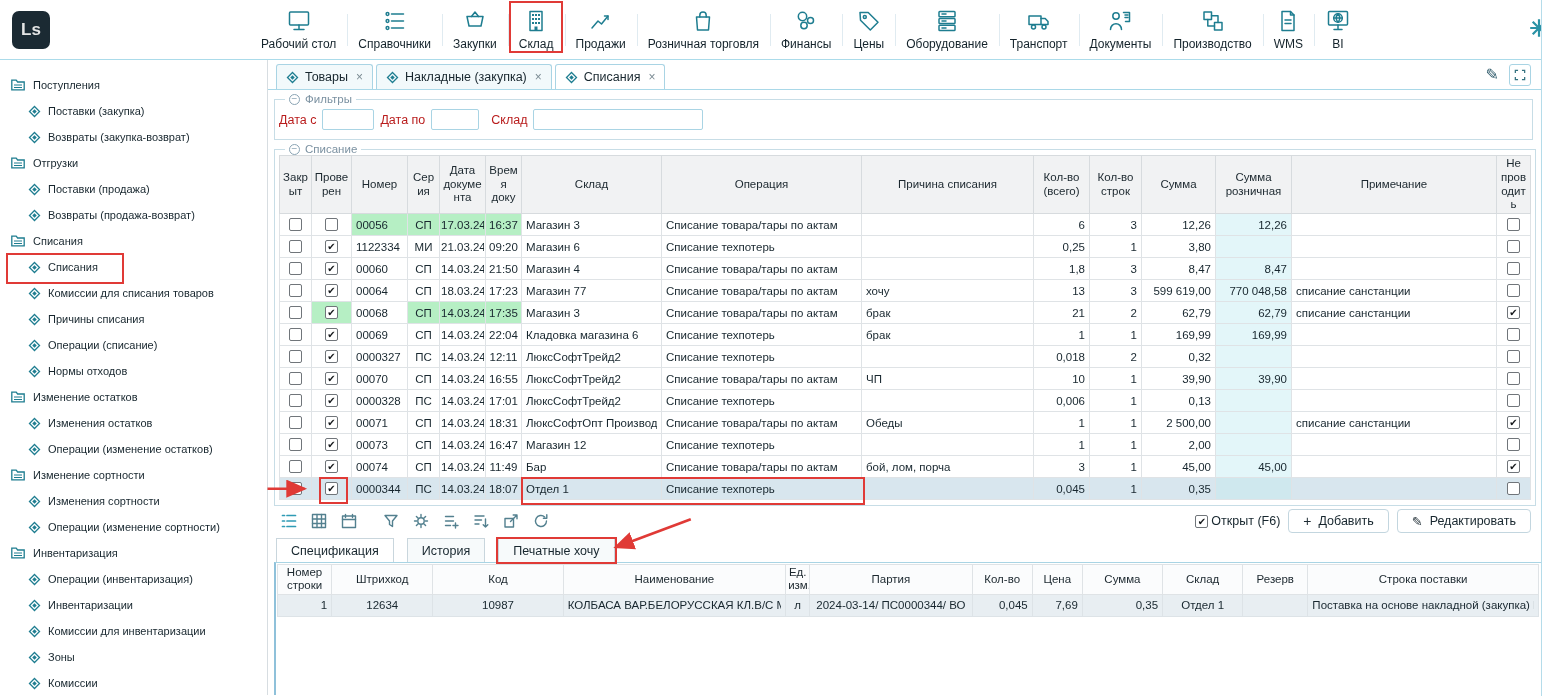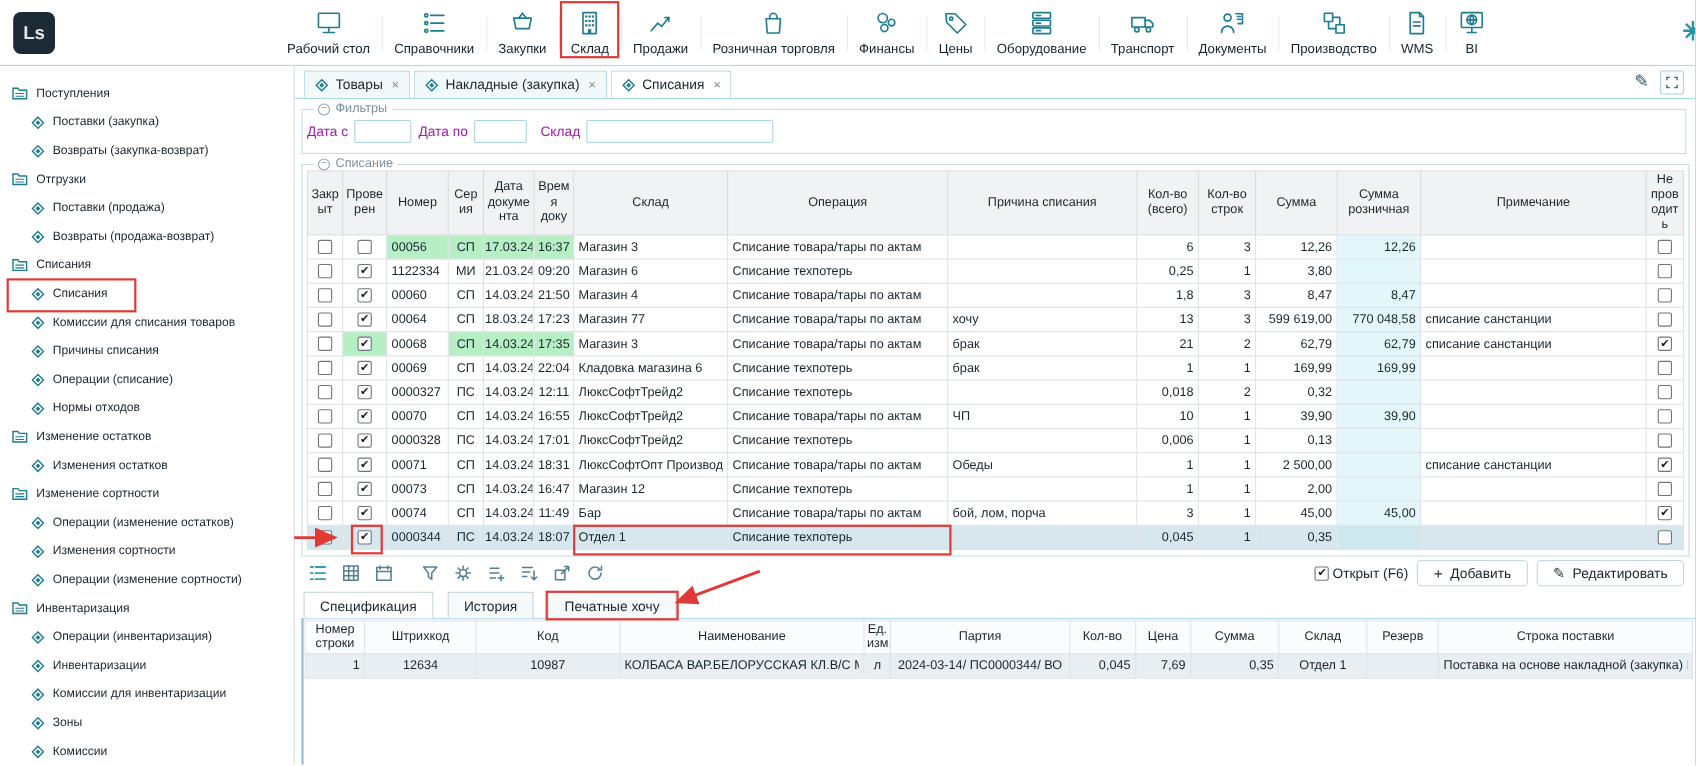--- a/index.html
+++ b/index.html
@@ -38,21 +38,21 @@
 .tab .x{color:#7b8b93;font-size:12px;margin-left:2px;cursor:pointer}
 .tab-actions{position:absolute;right:10px;top:4px;display:flex;gap:10px;align-items:center}
 .pencil-top{font-size:16px;color:#2f5b6b;cursor:pointer;line-height:1}
 .expand-btn{width:22px;height:22px;border:1px solid #a9d4e4;border-radius:3px;display:flex;align-items:center;justify-content:center;cursor:pointer;background:#fff}
 
 
 fieldset{border:1px solid #c7dde6;margin:3px 8px 0 6px;padding:0 4px 5px;position:relative;background:#fff}
 legend{font-size:11.5px;color:#7b91a1;padding:0 4px;margin-left:6px;display:flex;align-items:center;gap:5px}
 .coll{width:11px;height:11px;border:1px solid #8aa4b4;border-radius:50%;display:inline-flex;align-items:center;justify-content:center;font-size:10px;line-height:1;color:#8aa4b4;cursor:pointer}
 .filter-row{display:flex;align-items:center;gap:6px;font-size:12.5px;margin:2px 2px 2px 0;height:25px}
-.filter-row label{color:#a21caf}
+.filter-row label{color:#b91c1c}
 .filter-row input{border:1px solid #a9d4e4;border-radius:2px;height:21px;font-size:12px;padding:0 4px;outline:none}
 .in-datefrom{width:52px}.in-dateto{width:48px;margin-right:6px}.in-sklad{width:170px}
 
 
 table.grid{width:100%;border-collapse:collapse;table-layout:fixed;font-size:11.5px}
 table.grid th{background:#f1f2f3;border:1px solid #d7dbde;font-weight:normal;font-size:11.5px;color:#1b272e;padding:1px 2px;text-align:center;vertical-align:middle;line-height:1.2;height:54px;overflow:hidden;overflow-wrap:anywhere;cursor:pointer}
 table.grid td{border:1px solid #dfe3e6;height:22px;padding:0 4px;vertical-align:middle;background:#fff}
 table.grid td .cellc{display:block;overflow:hidden;white-space:nowrap}
 table.grid td.l{text-align:left}
 table.grid td.c{text-align:center;padding:0 1px}
@@ -413,37 +413,37 @@
         </div>
         <div class="side-item leaf">
           <span class="sicon">
             <svg viewBox="0 0 14 14" width="13" height="13">
               <path d="M7 1.6L12.4 7 7 12.4 1.6 7z" fill="none" stroke="#1e7d90" stroke-width="1.4"></path>
               <path d="M7 4.6L9.4 7 7 9.4 4.6 7z" fill="#1e7d90"></path>
             </svg>
           </span>
           <span>Изменения остатков</span>
         </div>
+        <div class="side-item leaf">
+          <span class="sicon">
+            <svg viewBox="0 0 14 14" width="13" height="13">
+              <path d="M7 1.6L12.4 7 7 12.4 1.6 7z" fill="none" stroke="#1e7d90" stroke-width="1.4"></path>
+              <path d="M7 4.6L9.4 7 7 9.4 4.6 7z" fill="#1e7d90"></path>
+            </svg>
+          </span>
+          <span>Операции (изменение остатков)</span>
+        </div>
         <div class="side-item folder">
           <span class="sicon">
             <svg viewBox="0 0 16 16" width="16" height="16">
               <path d="M1.8 3.2h4.4l1.4 1.8h6.6v7.8H1.8z" fill="none" stroke="#1e7d90" stroke-width="1.3"></path>
               <path d="M4 8h8M4 10.5h8" stroke="#1e7d90" stroke-width="1"></path>
             </svg>
           </span>
           <span>Изменение сортности</span>
-        </div>
-        <div class="side-item leaf">
-          <span class="sicon">
-            <svg viewBox="0 0 14 14" width="13" height="13">
-              <path d="M7 1.6L12.4 7 7 12.4 1.6 7z" fill="none" stroke="#1e7d90" stroke-width="1.4"></path>
-              <path d="M7 4.6L9.4 7 7 9.4 4.6 7z" fill="#1e7d90"></path>
-            </svg>
-          </span>
-          <span>Операции (изменение остатков)</span>
         </div>
         <div class="side-item leaf">
           <span class="sicon">
             <svg viewBox="0 0 14 14" width="13" height="13">
               <path d="M7 1.6L12.4 7 7 12.4 1.6 7z" fill="none" stroke="#1e7d90" stroke-width="1.4"></path>
               <path d="M7 4.6L9.4 7 7 9.4 4.6 7z" fill="#1e7d90"></path>
             </svg>
           </span>
           <span>Изменения сортности</span>
         </div>

